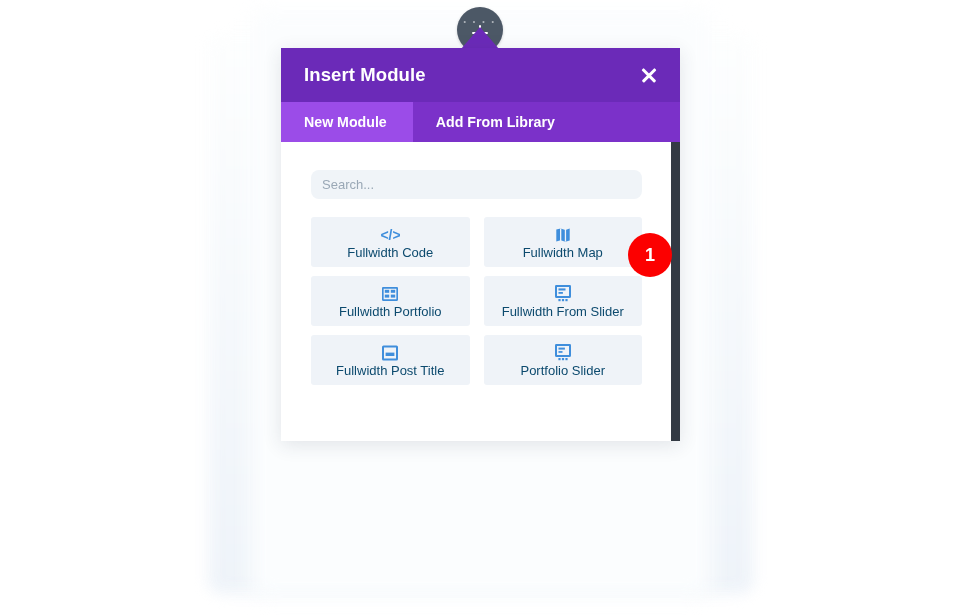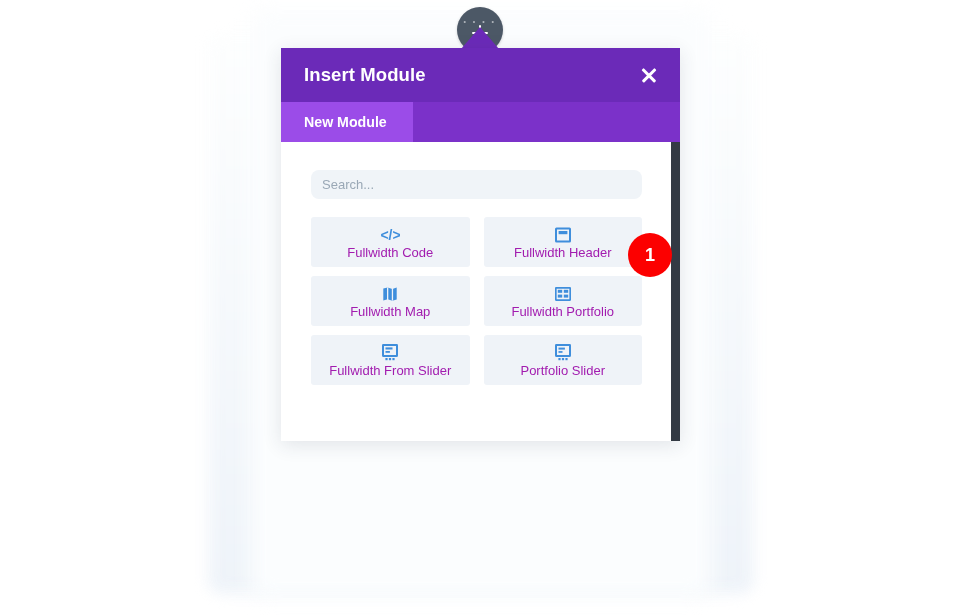--- a/index.html
+++ b/index.html
@@ -209,21 +209,21 @@
   .module-tile .tile-icon {
     height: 17px;
     display: flex;
     align-items: center;
     justify-content: center;
     color: #3f8edc;
     margin-bottom: 2px;
   }
   .module-tile .tile-label {
     font-size: 13px;
-    color: #a21caf;
+    color: #0c4a6e;
     line-height: 15px;
     white-space: nowrap;
   }
 
   
   #modal-scrollbar {
     position: absolute;
     right: 0;
     top: 0;
     width: 9px;
@@ -277,42 +277,36 @@
     <div id="close-button">
       <span></span>
       <span></span>
     </div>
   </div>
 
   <div id="modal-tabs">
     <div class="tab active">
       <span>New Module</span>
     </div>
+    <div class="tab">
+      <span>Add From Library</span>
+    </div>
   </div>
 
   <div id="modal-body">
     <input id="search-input" type="text" placeholder="Search..." style="">
 
     <div id="module-grid">
         <div class="module-tile">
           <div class="tile-icon">
             <svg width="19" height="15" viewBox="0 0 19 15">
               <text x="9.5" y="12.5" text-anchor="middle" font-family="Liberation Sans, sans-serif" font-size="14" font-weight="bold" fill="#3f8edc">&lt;/&gt;</text>
             </svg>
           </div>
           <div class="tile-label">Fullwidth Code</div>
-        </div>
-        <div class="module-tile">
-          <div class="tile-icon">
-            <svg width="16" height="16" viewBox="0 0 16 16">
-              <rect x="1" y="1.5" width="14" height="13" rx="0.5" fill="none" stroke="#3f8edc" stroke-width="2"></rect>
-              <rect x="3.6" y="4" width="8.8" height="3.2" fill="#3f8edc"></rect>
-            </svg>
-          </div>
-          <div class="tile-label">Fullwidth Header</div>
         </div>
         <div class="module-tile">
           <div class="tile-icon">
             <svg width="16" height="16" viewBox="0 0 16 16">
               <path d="M1.3 2.6 L5.6 1.4 L10.4 2.9 L14.7 1.5 L14.7 13.4 L10.4 14.7 L5.6 13.2 L1.3 14.5 Z" fill="#3f8edc"></path>
               <rect x="5" y="1.4" width="1.3" height="13.2" fill="#eff3f8"></rect>
               <rect x="9.8" y="1.4" width="1.3" height="13.2" fill="#eff3f8"></rect>
             </svg>
           </div>
           <div class="tile-label">Fullwidth Map</div>
@@ -337,20 +331,29 @@
               <rect x="3.5" y="7" width="4.4" height="1.8" fill="#3f8edc"></rect>
               <rect x="3.4" y="14" width="2.2" height="2.2" fill="#3f8edc"></rect>
               <rect x="6.9" y="14" width="2.2" height="2.2" fill="#3f8edc"></rect>
               <rect x="10.4" y="14" width="2.2" height="2.2" fill="#3f8edc"></rect>
             </svg>
           </div>
           <div class="tile-label">Fullwidth From Slider</div>
         </div>
         <div class="module-tile">
           <div class="tile-icon">
+            <svg width="16" height="16" viewBox="0 0 16 16">
+              <rect x="1" y="1.5" width="14" height="13" rx="0.5" fill="none" stroke="#3f8edc" stroke-width="2"></rect>
+              <rect x="3.6" y="7.6" width="8.8" height="3.4" fill="#3f8edc"></rect>
+            </svg>
+          </div>
+          <div class="tile-label">Fullwidth Post Title</div>
+        </div>
+        <div class="module-tile">
+          <div class="tile-icon">
             <svg width="16" height="17" viewBox="0 0 16 17">
               <rect x="1" y="0.9" width="14" height="11.2" rx="0.5" fill="none" stroke="#3f8edc" stroke-width="2"></rect>
               <rect x="3.5" y="3.6" width="6.4" height="2" fill="#3f8edc"></rect>
               <rect x="3.5" y="7.1" width="4" height="1.7" fill="#3f8edc"></rect>
               <rect x="3.4" y="14" width="2.2" height="2.2" fill="#3f8edc"></rect>
               <rect x="6.9" y="14" width="2.2" height="2.2" fill="#3f8edc"></rect>
               <rect x="10.4" y="14" width="2.2" height="2.2" fill="#3f8edc"></rect>
             </svg>
           </div>
           <div class="tile-label">Portfolio Slider</div>

